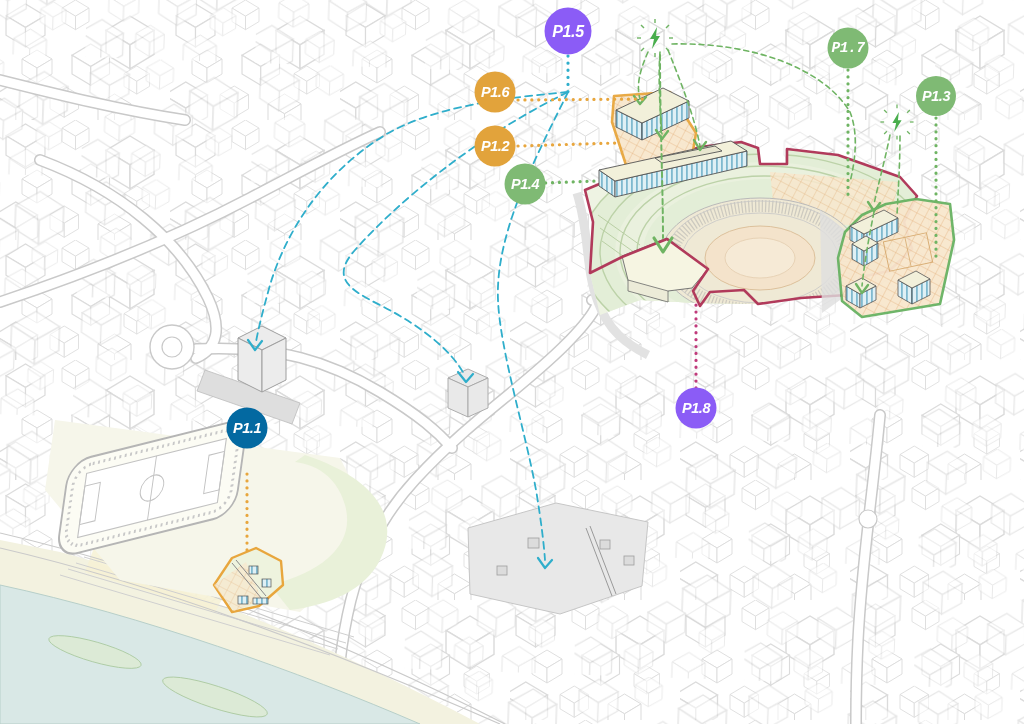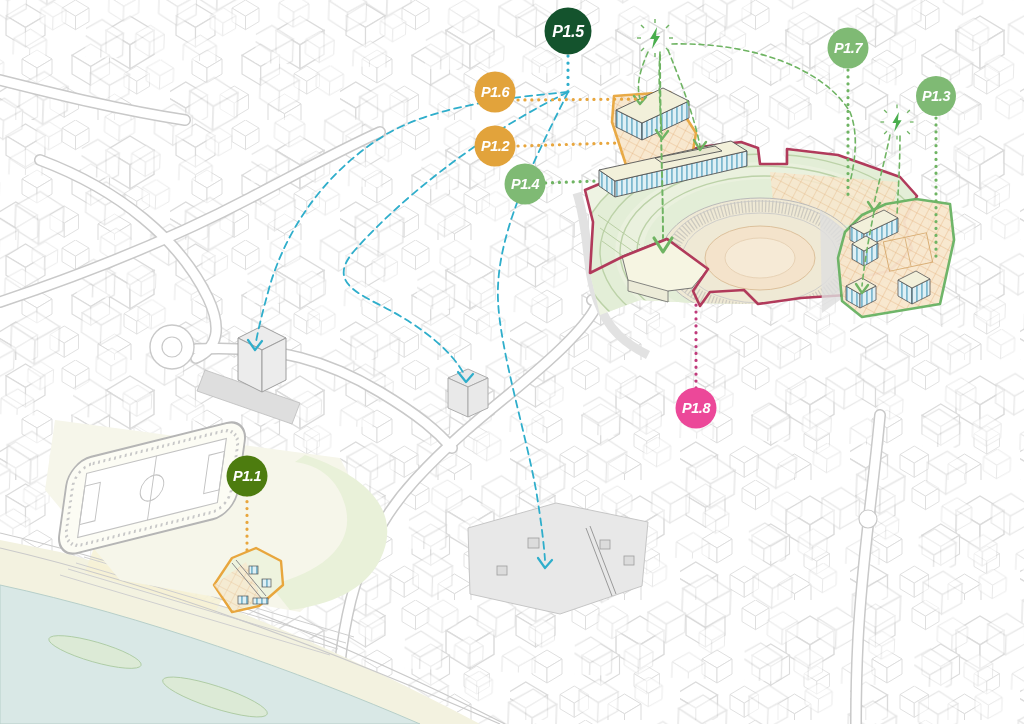--- a/index.html
+++ b/index.html
@@ -293,22 +293,22 @@
     <path d="M518,100 L646,99" stroke="#e8a63d"></path>
     <path d="M518,146 L616,143" stroke="#e8a63d"></path>
     <path d="M518,184 L598,181" stroke="#6fb463"></path>
     <path d="M848,70 L848,196" stroke="#6fb463"></path>
     <path d="M936,118 L936,258" stroke="#6fb463"></path>
     <path d="M696,388 L696,304" stroke="#c03a7b"></path>
     <path d="M247,474 L247,556" stroke="#e8a63d"></path>
   </g>
 </svg>
 
-<div class="badge big" style="left: 568px; top: 31px; width: 47px; height: 47px; background: #14532d;">P1.5</div>
+<div class="badge big" style="left: 568px; top: 31px; width: 47px; height: 47px; background: #8b5cf6;">P1.5</div>
 <div class="badge" style="left: 495px; top: 92px; width: 41px; height: 41px; background: rgb(226, 163, 59);">P1.6</div>
 <div class="badge" style="left: 495px; top: 146px; width: 41px; height: 41px; background: rgb(226, 163, 59); text-align: right;">P1.2</div>
 <div class="badge" style="left: 525px; top: 184px; width: 41px; height: 41px; background: rgb(127, 186, 116);">P1.4</div>
-<div class="badge" style="left: 848px; top: 48px; width: 41px; height: 41px; background: rgb(127, 186, 116);">P1.7</div>
+<div class="badge" style="left: 848px; top: 48px; width: 41px; height: 41px; background: rgb(127, 186, 116); font-family: Liberation Mono, monospace;">P1.7</div>
 <div class="badge" style="left: 936px; top: 96px; width: 40px; height: 40px; background: rgb(127, 186, 116); font-style: italic;">P1.3</div>
-<div class="badge" style="left: 696px; top: 408px; width: 41px; height: 41px; background: #ec4899;">P1.8</div>
-<div class="badge" style="left: 247px; top: 476px; width: 41px; height: 41px; background: #4d7c0f;">P1.1</div>
+<div class="badge" style="left: 696px; top: 408px; width: 41px; height: 41px; background: #8b5cf6;">P1.8</div>
+<div class="badge" style="left: 247px; top: 428px; width: 41px; height: 41px; background: #0369a1;">P1.1</div>
 
 </div>
 
 </body></html>

